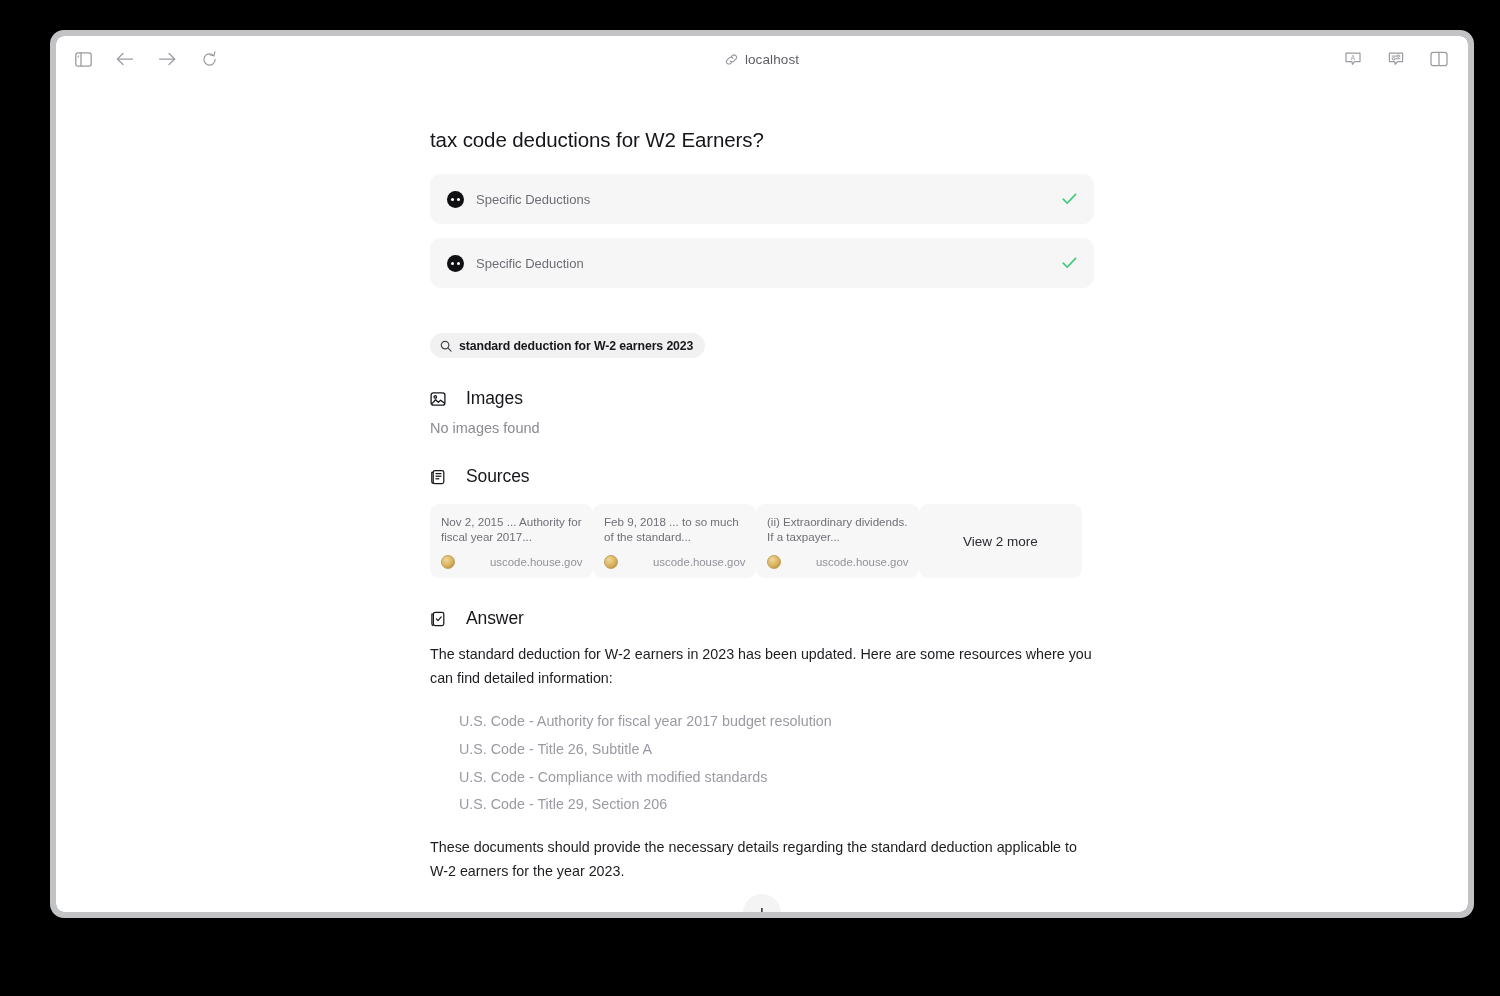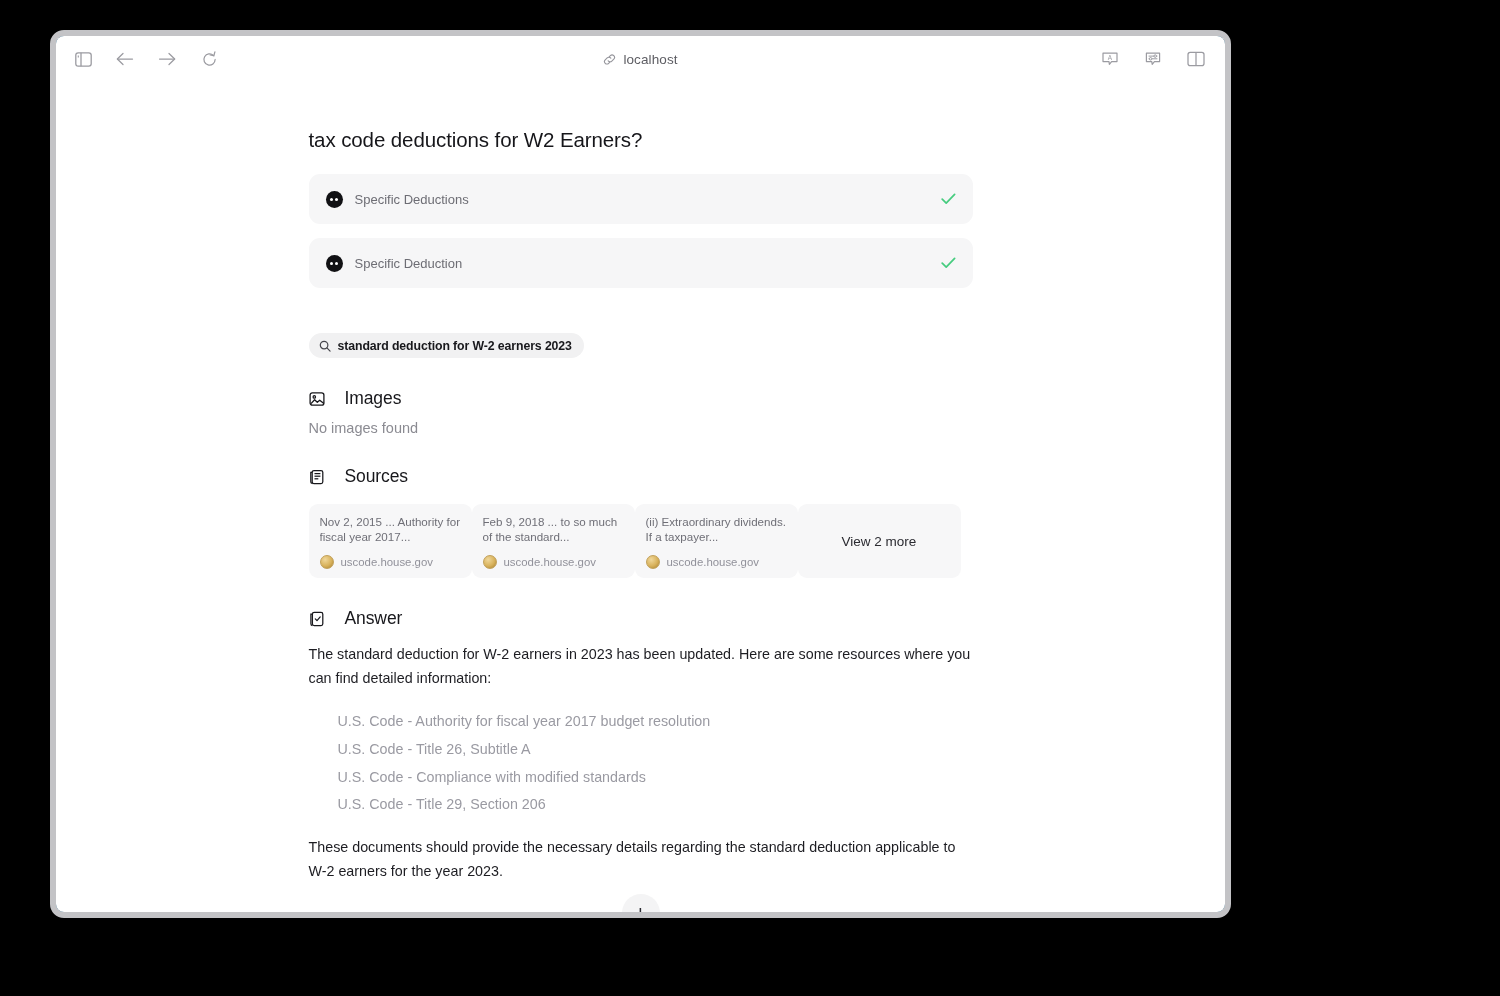--- a/index.html
+++ b/index.html
@@ -10,21 +10,21 @@
     background: #000000;
     font-family: "Liberation Sans", sans-serif;
     overflow: hidden;
   }
 
   
   .window {
     position: absolute;
     left: 50px;
     top: 30px;
-    width: 1181px;
+    width: 1424px;
     height: 888px;
     background: #0c4a6e;
     border-radius: 14px;
     border: 6px solid #c3c3c6;
     overflow: hidden;
     box-shadow: 0 12px 34px rgba(0,0,0,0.55);
   }
 
   .toolbar {
     position: relative;
@@ -201,20 +201,21 @@
   .favicon {
     width: 14px; height: 14px;
     border-radius: 50%;
     background: radial-gradient(circle at 35% 30%, #f0d79a 0%, #d8b25c 55%, #a9802c 100%);
     border: 1px solid #c2a05a;
     flex-shrink: 0;
   }
   .source-domain {
     font-size: 11.4px;
     color: #91919a;
+    margin-left: 28px;
   }
   .view-more-card {
     width: 163px;
     height: 74px;
     background: #f7f7f8;
     border-radius: 9px;
     display: flex;
     align-items: center;
     justify-content: center;
     font-size: 13.5px;

